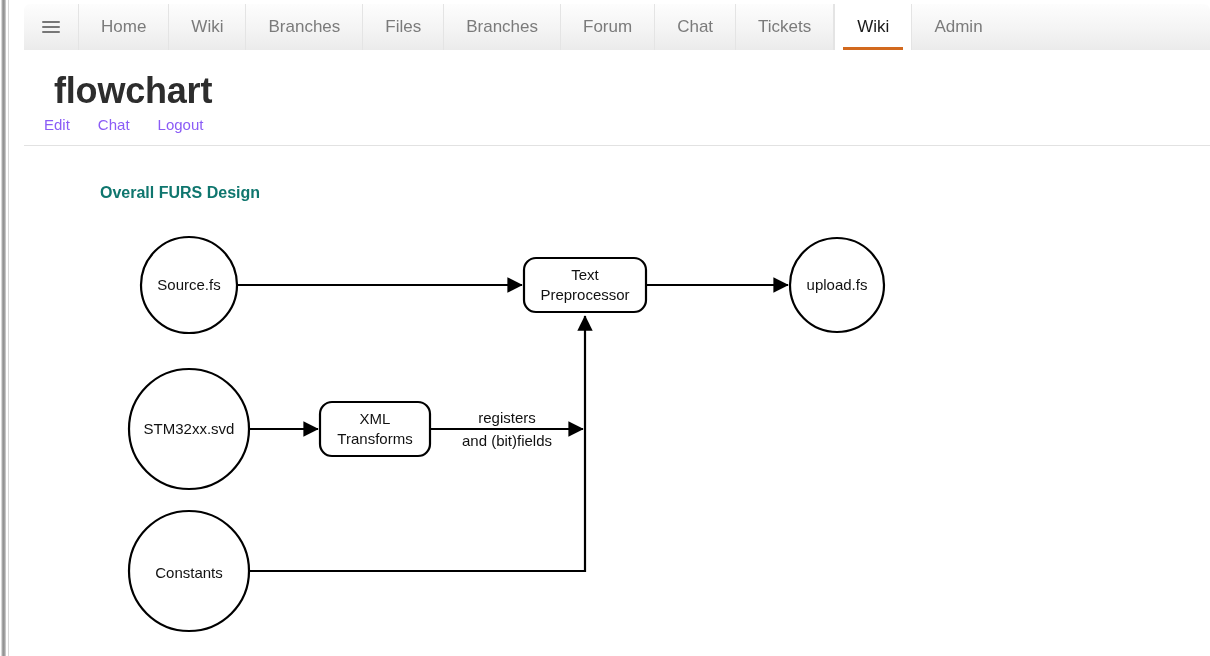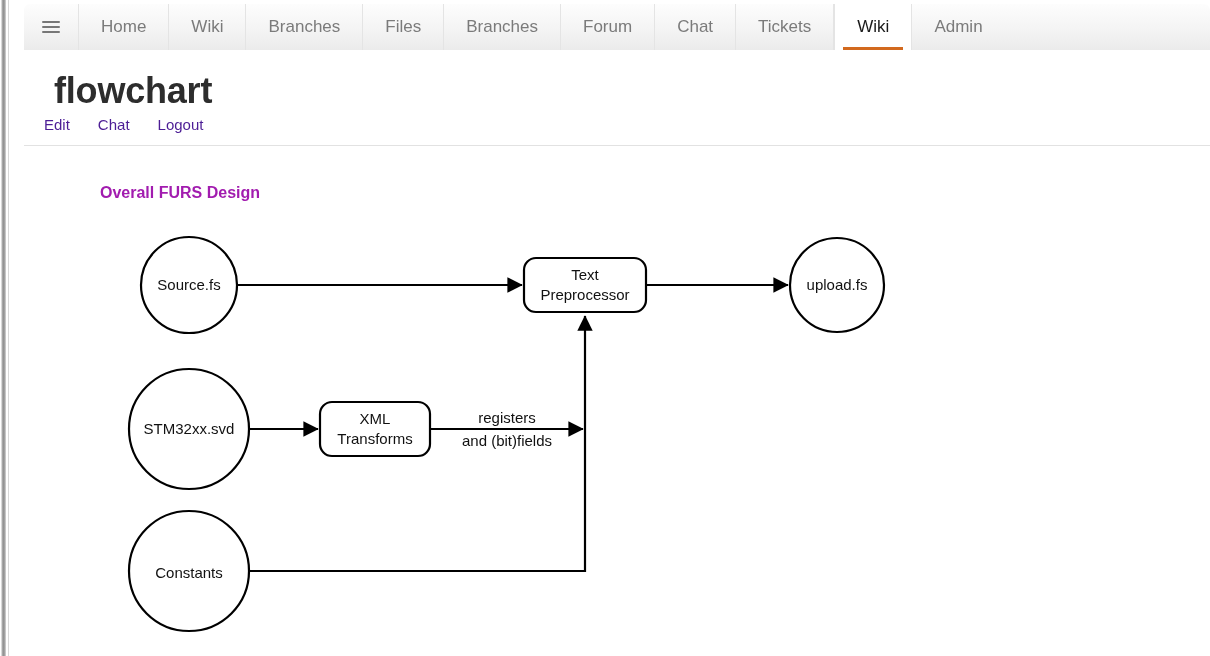--- a/index.html
+++ b/index.html
@@ -97,38 +97,38 @@
     margin-left: 28px;
   }
   #submenu {
     position: absolute;
     left: 44px; top: 116px;
     display: flex;
     gap: 28px;
   }
   #submenu .sub-link {
     font-size: 15px;
-    color: #4c1d95;
+    color: #8b5cf6;
     cursor: pointer;
   }
   #divider {
     position: absolute;
     left: 24px; top: 145px;
     width: 1186px;
     height: 1px;
     background: #e2e2e2;
   }
 
   
   #section-heading {
     position: absolute;
     left: 100px; top: 184px;
     font-size: 16px;
     font-weight: bold;
-    color: #a21caf;
+    color: #0f766e;
   }
   #flow-svg {
     position: absolute;
     left: 0; top: 150px;
   }
   .node-text {
     font-family: "Liberation Sans", sans-serif;
     font-size: 15px;
     fill: #111111;
   }

